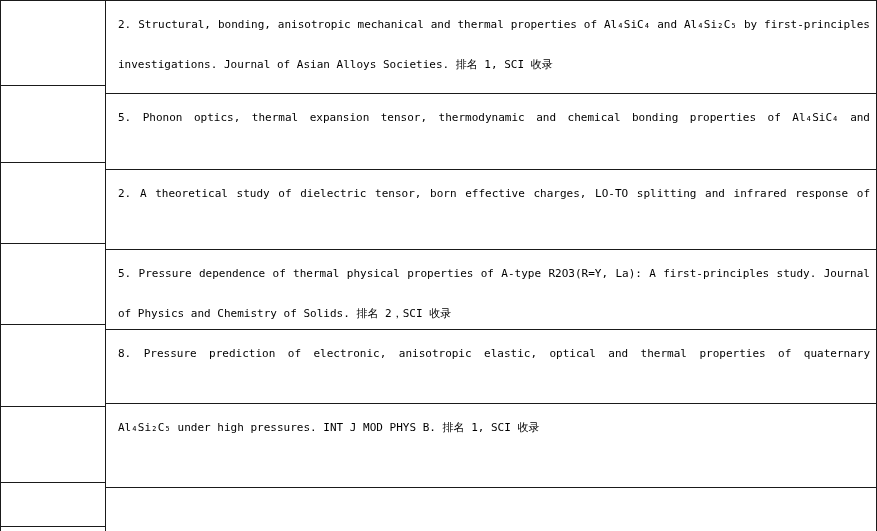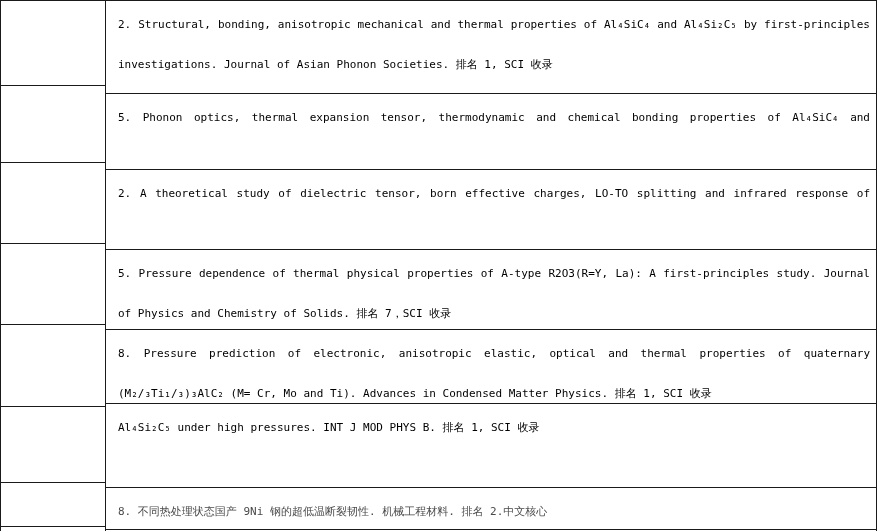--- a/index.html
+++ b/index.html
@@ -73,36 +73,32 @@
     <div class="lcell" style="height:81px"></div>
     <div class="lcell" style="height:81px"></div>
     <div class="lcell" style="height:82px"></div>
     <div class="lcell" style="height:76px"></div>
     <div class="lcell" style="height:44px"></div>
   </div>
 
   <div class="col-right">
     <div class="rcell" style="height:93px">
       <div class="line j">2. Structural, bonding, anisotropic mechanical and thermal properties of Al₄SiC₄ and Al₄Si₂C₅ by first-principles</div>
-      <div class="line">investigations. Journal of Asian Phonon Societies. 排名 1, SCI 收录</div>
+      <div class="line">investigations. Journal of Asian Alloys Societies. 排名 1, SCI 收录</div>
     </div>
     <div class="rcell" style="height:76px">
       <div class="line j">5. Phonon optics, thermal expansion tensor, thermodynamic and chemical bonding properties of Al₄SiC₄ and Al₄Si₂C₅:</div>
     </div>
     <div class="rcell" style="height:80px">
       <div class="line j">2. A theoretical study of dielectric tensor, born effective charges, LO-TO splitting and infrared response of</div>
     </div>
     <div class="rcell" style="height:80px">
       <div class="line j">5. Pressure dependence of thermal physical properties of A-type R2O3(R=Y, La): A first-principles study. Journal</div>
-      <div class="line">of Physics and Chemistry of Solids. 排名 7，SCI 收录</div>
+      <div class="line">of Physics and Chemistry of Solids. 排名 2，SCI 收录</div>
     </div>
     <div class="rcell" style="height:74px">
       <div class="line j">8. Pressure prediction of electronic, anisotropic elastic, optical and thermal properties of quaternary</div>
-      <div class="line">(M₂/₃Ti₁/₃)₃AlC₂ (M= Cr, Mo and Ti). Advances in Condensed Matter Physics. 排名 1, SCI 收录</div>
     </div>
     <div class="rcell" style="height:84px">
       <div class="line">Al₄Si₂C₅ under high pressures. INT J MOD PHYS B. 排名 1, SCI 收录</div>
-    </div>
-    <div class="rcell last" style="height:42px">
-      <div class="line">8. 不同热处理状态国产 9Ni 钢的超低温断裂韧性. 机械工程材料. 排名 2.中文核心</div>
     </div>
   </div>
 </div>
 
 </body></html>

